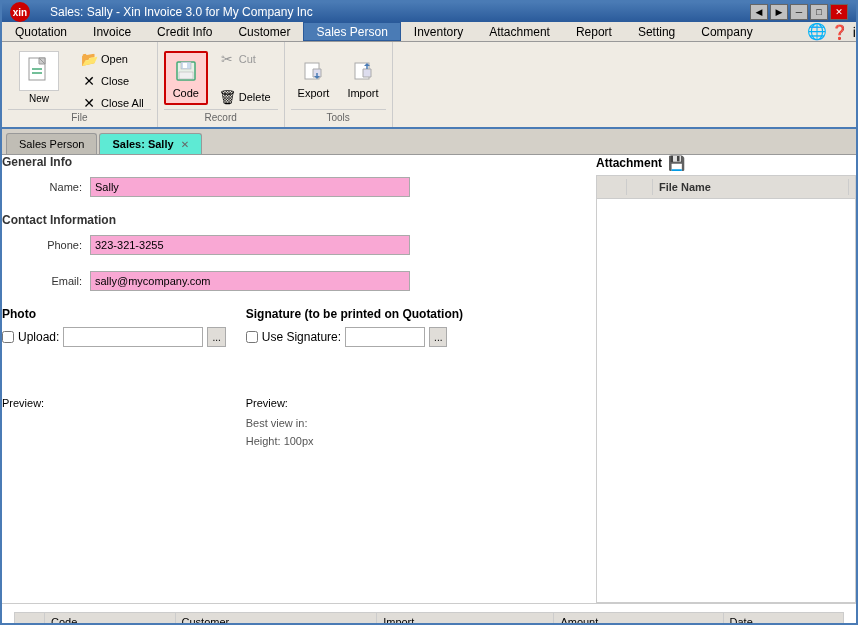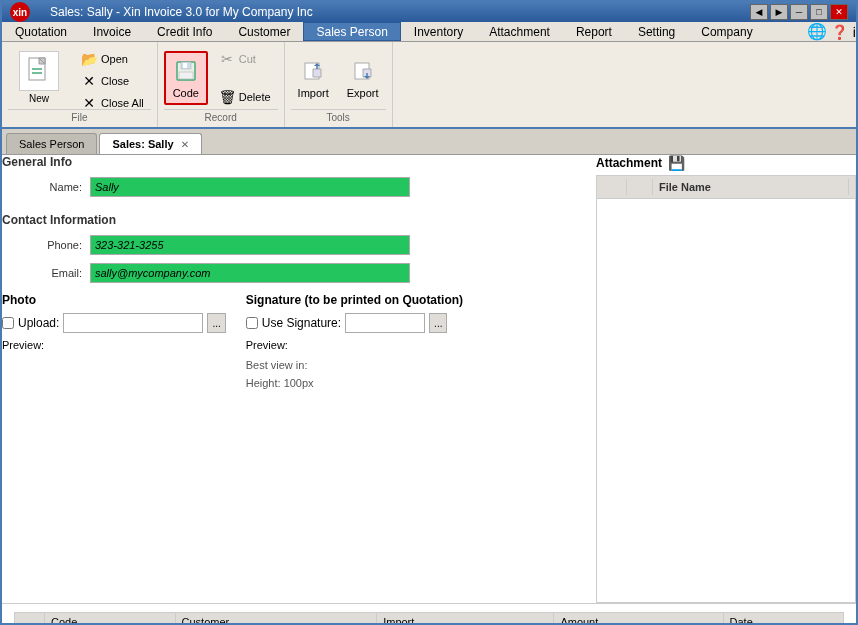--- a/index.html
+++ b/index.html
@@ -171,58 +171,57 @@
       padding: 4px 12px;
       background: #c0bdb5;
       border: 1px solid #999;
       border-bottom: none;
       cursor: pointer;
       font-size: 11px;
       margin-right: 2px;
       border-radius: 3px 3px 0 0;
     }
     .tab.active {
-      background: #ffffff;
+      background: #5eead4;
       border-color: #999;
       font-weight: bold;
     }
     .tab-close {
       background: none; border: none;
       cursor: pointer; margin-left: 4px;
       color: #666; font-size: 10px;
     }
 
     .section-title {
       font-weight: bold;
       font-size: 12px;
       color: #333;
       margin-bottom: 8px;
     }
 
     .form-row {
       display: flex;
       align-items: center;
-      margin-bottom: 8px;
+      margin-bottom: 16px;
       gap: 8px;
     }
     .form-label {
       width: 80px;
       text-align: right;
       font-size: 11px;
       color: #333;
       flex-shrink: 0;
     }
     .form-input {
       border: 1px solid #aaa;
       padding: 2px 4px;
       font-size: 11px;
       height: 20px;
       width: 320px;
-      background: #22c55e;
-      font-style: italic;
+      background: #f9a8d4;
     }
 
     
     .main-content {
       display: flex;
       gap: 25px;
       padding: 0;
       background: white;
     }
     .left-panel { flex: 1; }
@@ -298,20 +297,21 @@
       padding: 1px 4px;
       cursor: pointer;
       font-size: 10px;
       height: 20px;
     }
     .preview-row {
       display: flex;
       align-items: center;
       gap: 4px;
       font-size: 11px;
+      margin-top: 44px;
     }
 
     
     .bottom-section {
       border-top: 1px solid #ccc;
       padding: 8px 12px;
       background: white;
     }
     .quotation-title {
       font-size: 12px;
@@ -464,36 +464,36 @@
       <div class="ribbon-group-label">Record</div>
     </div>
 
     <div class="ribbon-group">
       <div class="ribbon-buttons">
         <button class="ribbon-btn">
           <div class="btn-icon">
             <svg width="24" height="24" viewBox="0 0 24 24">
               <rect x="4" y="4" width="14" height="16" fill="white" stroke="#aaa" stroke-width="1"></rect>
               <polygon points="12,10 20,10 20,18 12,18" fill="#dde" stroke="#aaa" stroke-width="1"></polygon>
-              <line x1="16" y1="10" x2="16" y2="6" stroke="#4a7bb5" stroke-width="1.5"></line>
-              <polygon points="13,7 16,4 19,7" fill="#4a7bb5"></polygon>
+              <line x1="16" y1="14" x2="16" y2="18" stroke="#4a7bb5" stroke-width="1.5"></line>
+              <polygon points="13,17 16,20 19,17" fill="#4a7bb5"></polygon>
             </svg>
           </div>
-          <span>Import</span>
+          <span>Export</span>
         </button>
         <button class="ribbon-btn">
           <div class="btn-icon">
             <svg width="24" height="24" viewBox="0 0 24 24">
               <rect x="4" y="4" width="14" height="16" fill="white" stroke="#aaa" stroke-width="1"></rect>
               <polygon points="12,10 20,10 20,18 12,18" fill="#dde" stroke="#aaa" stroke-width="1"></polygon>
-              <line x1="16" y1="14" x2="16" y2="18" stroke="#4a7bb5" stroke-width="1.5"></line>
-              <polygon points="13,17 16,20 19,17" fill="#4a7bb5"></polygon>
+              <line x1="16" y1="10" x2="16" y2="6" stroke="#4a7bb5" stroke-width="1.5"></line>
+              <polygon points="13,7 16,4 19,7" fill="#4a7bb5"></polygon>
             </svg>
           </div>
-          <span>Export</span>
+          <span>Import</span>
         </button>
       </div>
       <div class="ribbon-group-label">Tools</div>
     </div>
   </div>
 
   <div class="tabs-bar">
     <div class="tab">Sales Person</div>
     <div class="tab active">
       <span>Sales: Sally</span>

